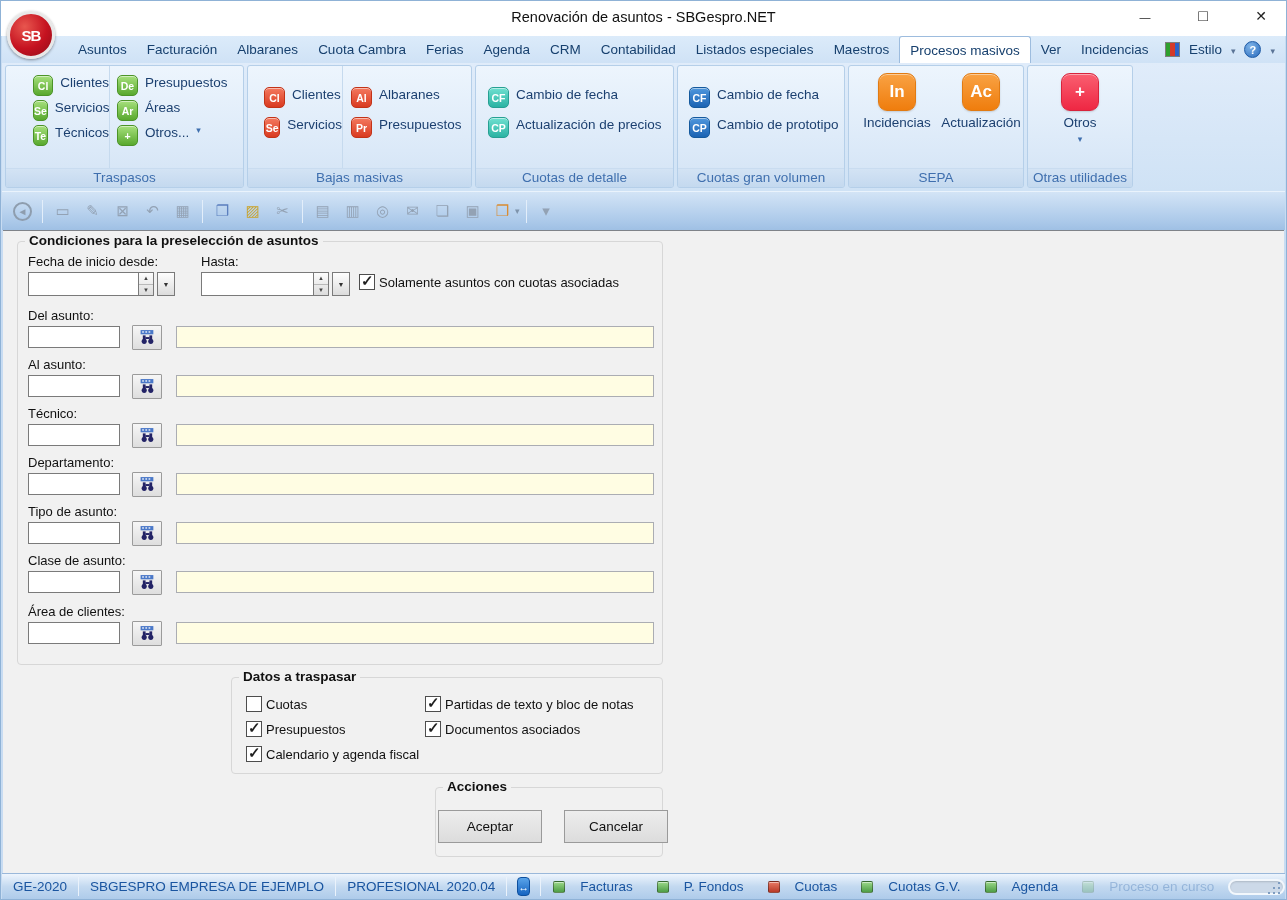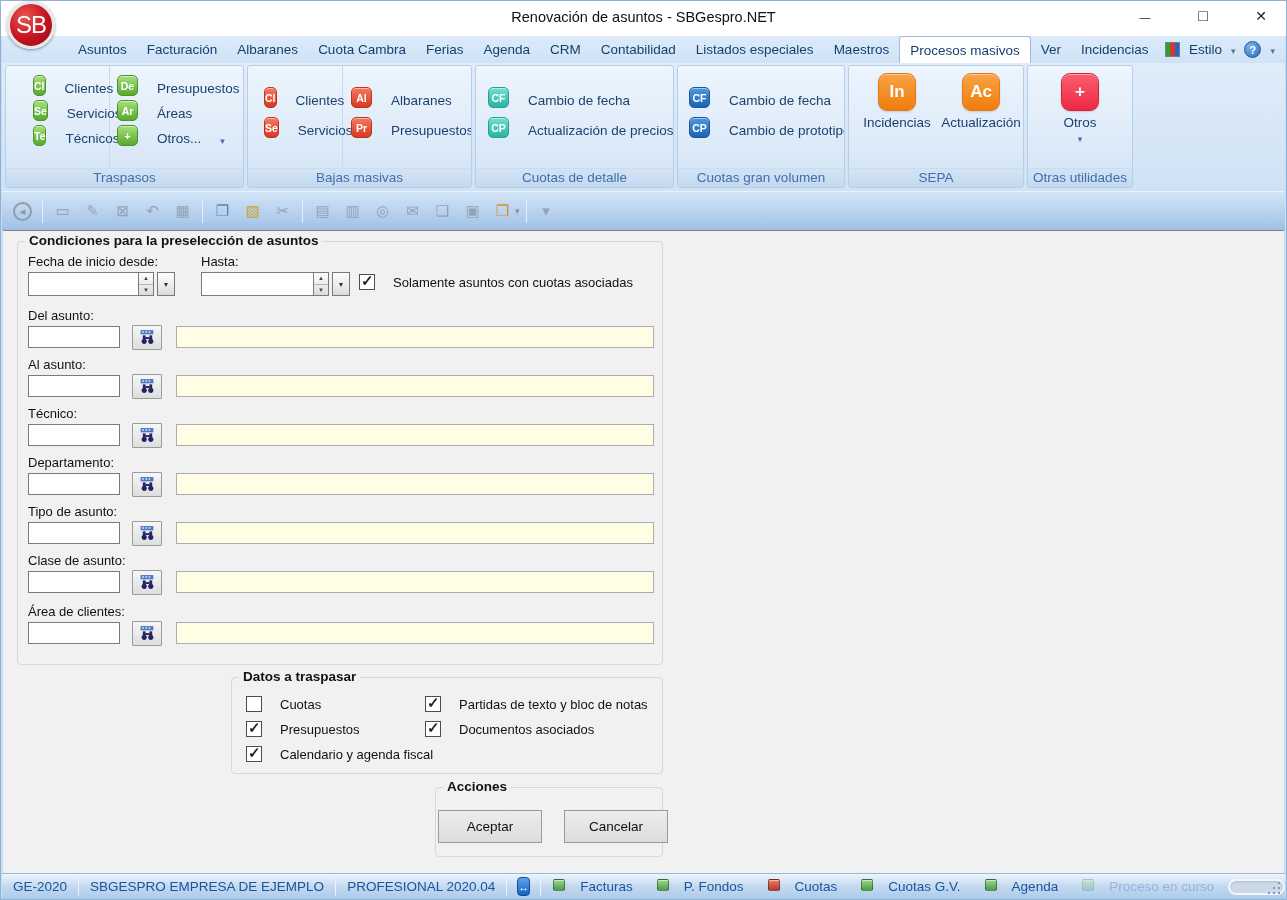--- a/index.html
+++ b/index.html
@@ -3,24 +3,24 @@
 <meta charset="utf-8">
 <style>
   *{box-sizing:border-box;margin:0;padding:0}
   html,body{width:1287px;height:900px}
   body{font-family:"Liberation Sans",sans-serif;background:#fff;overflow:hidden}
   .window{position:relative;width:1287px;height:900px;background:#c8dcf2;border:1px solid #8fb2d6}
 
   
   .titlebar{position:absolute;top:0;left:0;right:0;height:35px;background:#fff}
   .title-text{position:absolute;left:50%;top:8px;transform:translateX(-50%);font-size:14.5px;color:#111;white-space:nowrap}
-  .sb-logo{position:absolute;left:6px;top:0;width:48px;height:48px;border-radius:50%;
+  .sb-logo{position:absolute;left:6px;top:10px;width:48px;height:48px;border-radius:50%;
     background:radial-gradient(circle at 35% 30%,#e8564e 0%,#c51220 55%,#8f0d18 100%);
     border:3px solid #e8e8e8;box-shadow:0 1px 3px rgba(0,0,0,.4);z-index:50;
-    display:flex;align-items:center;justify-content:center;color:#fff;font-weight:normal;font-size:24px;letter-spacing:-1px}
+    display:flex;align-items:center;justify-content:center;color:#fff;font-weight:bold;font-size:15px;letter-spacing:-1px}
   .win-controls{position:absolute;right:16px;top:6px;display:flex;gap:40px}
   .win-controls span{font-size:15px;color:#222;width:18px;text-align:center;cursor:default}
   .wc-min::before{content:"—";font-size:11px}
   .wc-max::before{content:"□";font-size:16px}
   .wc-close::before{content:"✕";font-size:14px}
 
   
   .menubar{position:absolute;top:35px;left:1px;right:1px;height:27px;background:linear-gradient(#dcebfa,#cfe2f6);
     display:flex;align-items:center;padding-left:66px;font-size:13.5px;color:#17406e}
   .menu-item{padding:4px 10px;white-space:nowrap;cursor:default}
@@ -36,21 +36,21 @@
 
   
   .ribbon{position:absolute;top:62px;left:1px;right:1px;height:128px;background:linear-gradient(#e0ecfa,#cfe2f5);
     display:flex;gap:3px;padding:2px 0 3px 3px}
   .rgroup{display:flex;flex-direction:column;border:1px solid #b5cfe9;border-radius:3px;
     background:linear-gradient(#ecf4fd,#dcea f8);background:linear-gradient(#edf5fd,#dbe9f8 70%,#d3e3f4);overflow:hidden}
   .rbody{flex:1;display:flex}
   .rcaption{height:19px;text-align:center;font-size:13.5px;color:#3f6fae;
     background:linear-gradient(#d3e3f4,#c4d9ef);border-top:1px solid #c9dcf0;line-height:18px}
   .rcol{display:flex;flex-direction:column;gap:4px}
-  .ritem{display:flex;align-items:flex-end;gap:19px;cursor:default}
+  .ritem{display:flex;align-items:flex-start;gap:7px;cursor:default}
   .rlabel{font-size:13.5px;color:#1c4070;white-space:nowrap}
   .ricon{width:21px;height:21px;border-radius:5px;display:flex;align-items:center;justify-content:center;
     color:#fff;font-weight:bold;font-size:10.5px;box-shadow:inset 0 1px 0 rgba(255,255,255,.5)}
   .ic-green{background:linear-gradient(#a6e07c,#58a82e);border:1px solid #4c9428}
   .ic-red{background:linear-gradient(#f4795f,#d93a20);border:1px solid #c23318}
   .ic-teal{background:linear-gradient(#6fe0d0,#2bb3a3);border:1px solid #27a093}
   .ic-blue{background:linear-gradient(#4f97dd,#1b63b3);border:1px solid #155a9e}
   .ricon-big{width:38px;height:38px;border-radius:9px;display:flex;align-items:center;justify-content:center;
     color:#fff;font-weight:bold;font-size:17px;box-shadow:inset 0 1px 0 rgba(255,255,255,.45), 0 1px 2px rgba(0,0,0,.15)}
   .ic-orange{background:linear-gradient(#f9a243,#ef7d0d);border:1px solid #e17a12}
@@ -95,41 +95,41 @@
   
   .dc{position:absolute;display:flex;height:24px;align-items:stretch}
   .dc-input{border:1px solid #7a7a7a;background:#fff;font-size:13px;padding:2px 5px;color:#111}
   .dc-spin{width:15px;border:1px solid #7a7a7a;border-left:none;display:flex;flex-direction:column;background:linear-gradient(#fdfdfd,#dcdcdc)}
   .dc-spin i{flex:1;display:flex;align-items:center;justify-content:center;font-style:normal;font-size:6px;color:#444;border-bottom:1px solid #b9b9b9}
   .dc-spin i:last-child{border-bottom:none}
   .dc-gap{width:3px}
   .dc-drop{width:18px;border:1px solid #7a7a7a;background:linear-gradient(#fefefe,#dcdcdc);
     display:flex;align-items:center;justify-content:center;font-size:7px;color:#333}
   
-  .cbrow{position:absolute;display:flex;align-items:center;gap:18px}
+  .cbrow{position:absolute;display:flex;align-items:center;gap:4px}
   .cb{width:16px;height:16px;border:1px solid #4d4d4d;background:#fff;position:relative;flex:none}
   .cb.checked::after{content:"✓";position:absolute;left:1px;top:-3px;font-size:15px;font-weight:bold;color:#1f1f1f}
   .cblabel{font-size:13px;white-space:nowrap}
   
   .lkbtn{position:absolute;width:30px;height:25px;border:1px solid #9b9b9b;border-radius:1px;
     background:linear-gradient(#f6f6f6,#dedede);display:flex;align-items:center;justify-content:center}
   
   .pbtn{position:absolute;height:33px;border:1px solid #9a9a9a;background:linear-gradient(#ededed,#dcdcdc);
     font-size:13.5px;color:#111;display:flex;align-items:center;justify-content:center;font-family:"Liberation Sans",sans-serif}
 
   
   .statusbar{position:absolute;bottom:0;left:1px;right:1px;height:26px;
     background:linear-gradient(#eef5fd,#c3d9f0 50%,#aecbea);border-top:1px solid #9ab8da;
     display:flex;align-items:center;font-size:13.5px;color:#1a55a0}
   .s-text{padding:0 11px;white-space:nowrap}
   .ssep{width:1px;height:19px;background:#9fbbd9;border-right:1px solid #eaf2fb}
   .tv-icon{width:19px;height:19px;border-radius:4px;margin:0 10px;
     background:linear-gradient(#5aa4ea,#1563c0);border:1px solid #0d4f9e;color:#fff;
     display:flex;align-items:center;justify-content:center;font-size:11px;font-weight:bold}
-  .chip{display:flex;gap:15px;padding:0 12px;white-space:nowrap}
+  .chip{display:flex;align-items:center;gap:15px;padding:0 12px;white-space:nowrap}
   .chip-sq{width:12px;height:12px;border-radius:2px;border:1px solid rgba(0,0,0,.35);box-shadow:inset 0 1px 0 rgba(255,255,255,.5);flex:none}
   .chip[data-color="green"] .chip-sq{background:linear-gradient(#9ad88a,#4e9e46)}
   .chip[data-color="red"] .chip-sq{background:linear-gradient(#e87a66,#b93a28)}
   .chip.faint{opacity:.28}
   .progress{width:112px;height:16px;border:2px solid #f2f7fc;border-radius:8px;background:#ccd9e8;
     box-shadow:inset 0 1px 2px rgba(0,0,0,.15);margin-left:2px}
   .grip{position:absolute;right:5px;bottom:5px;width:2px;height:2px;background:#7e9cc0;
     box-shadow:0 -5px #7e9cc0,0 -10px #7e9cc0,-5px 0 #7e9cc0,-5px -5px #7e9cc0,-10px 0 #7e9cc0}
 </style>
 </head>

